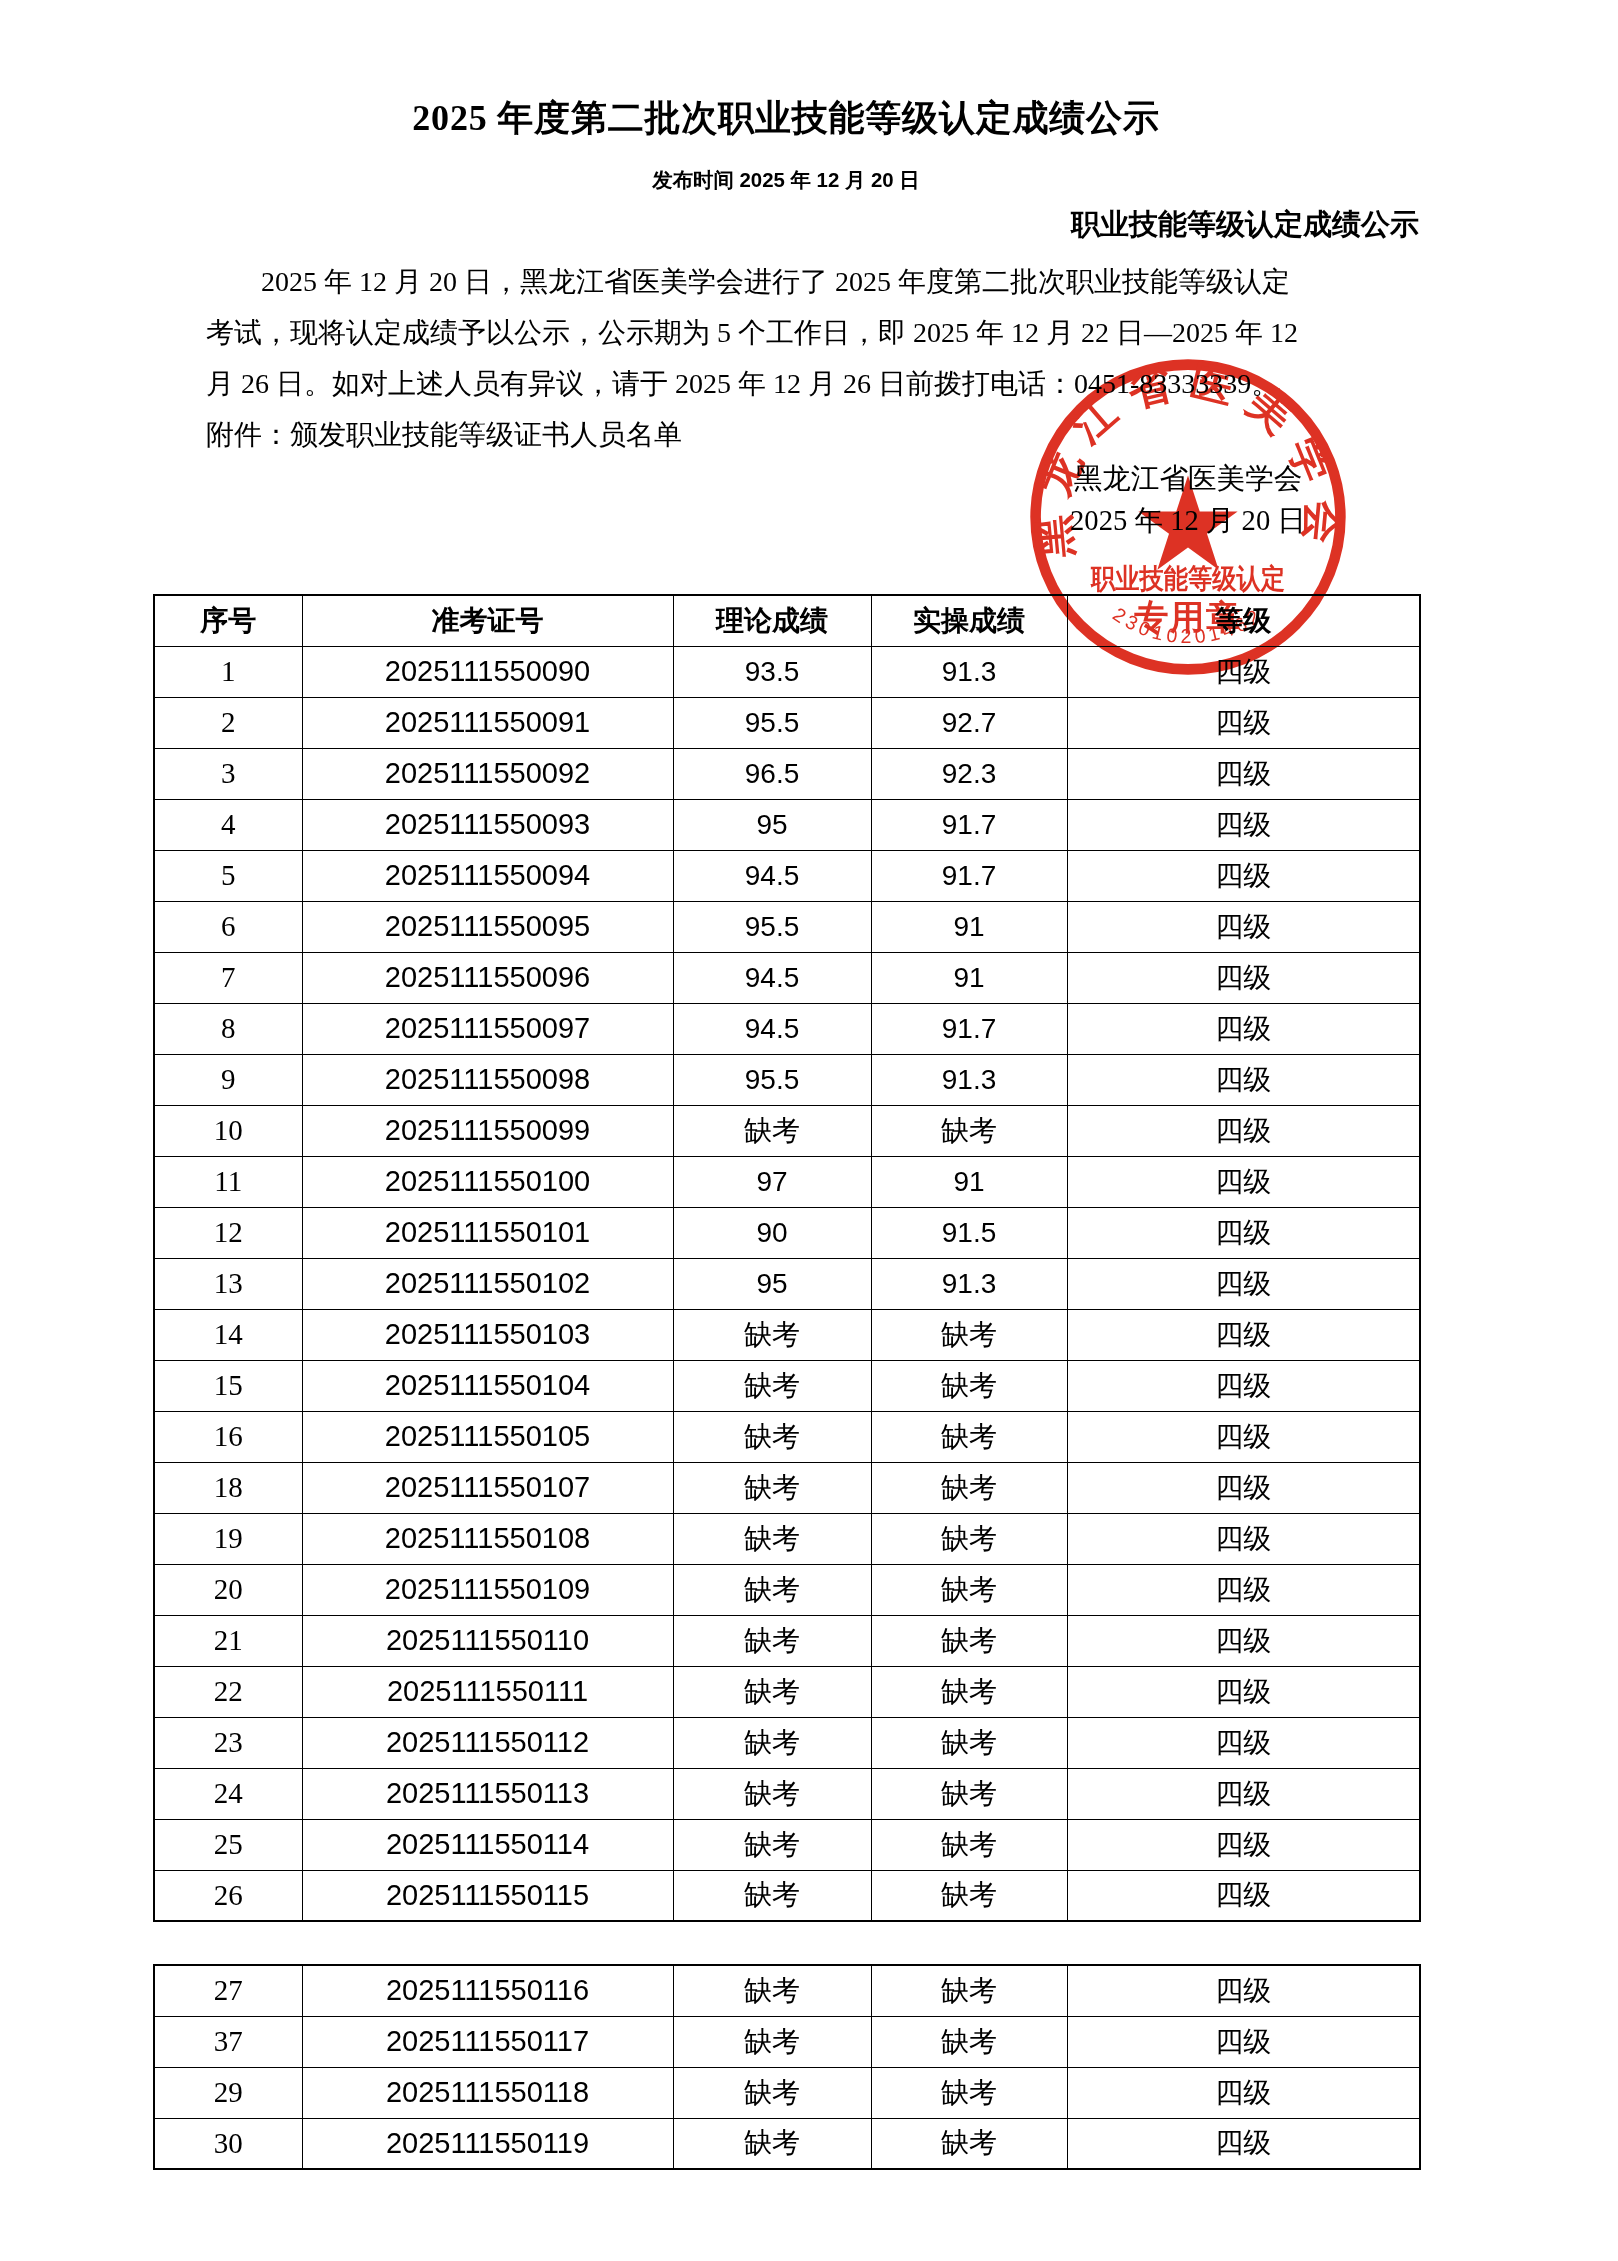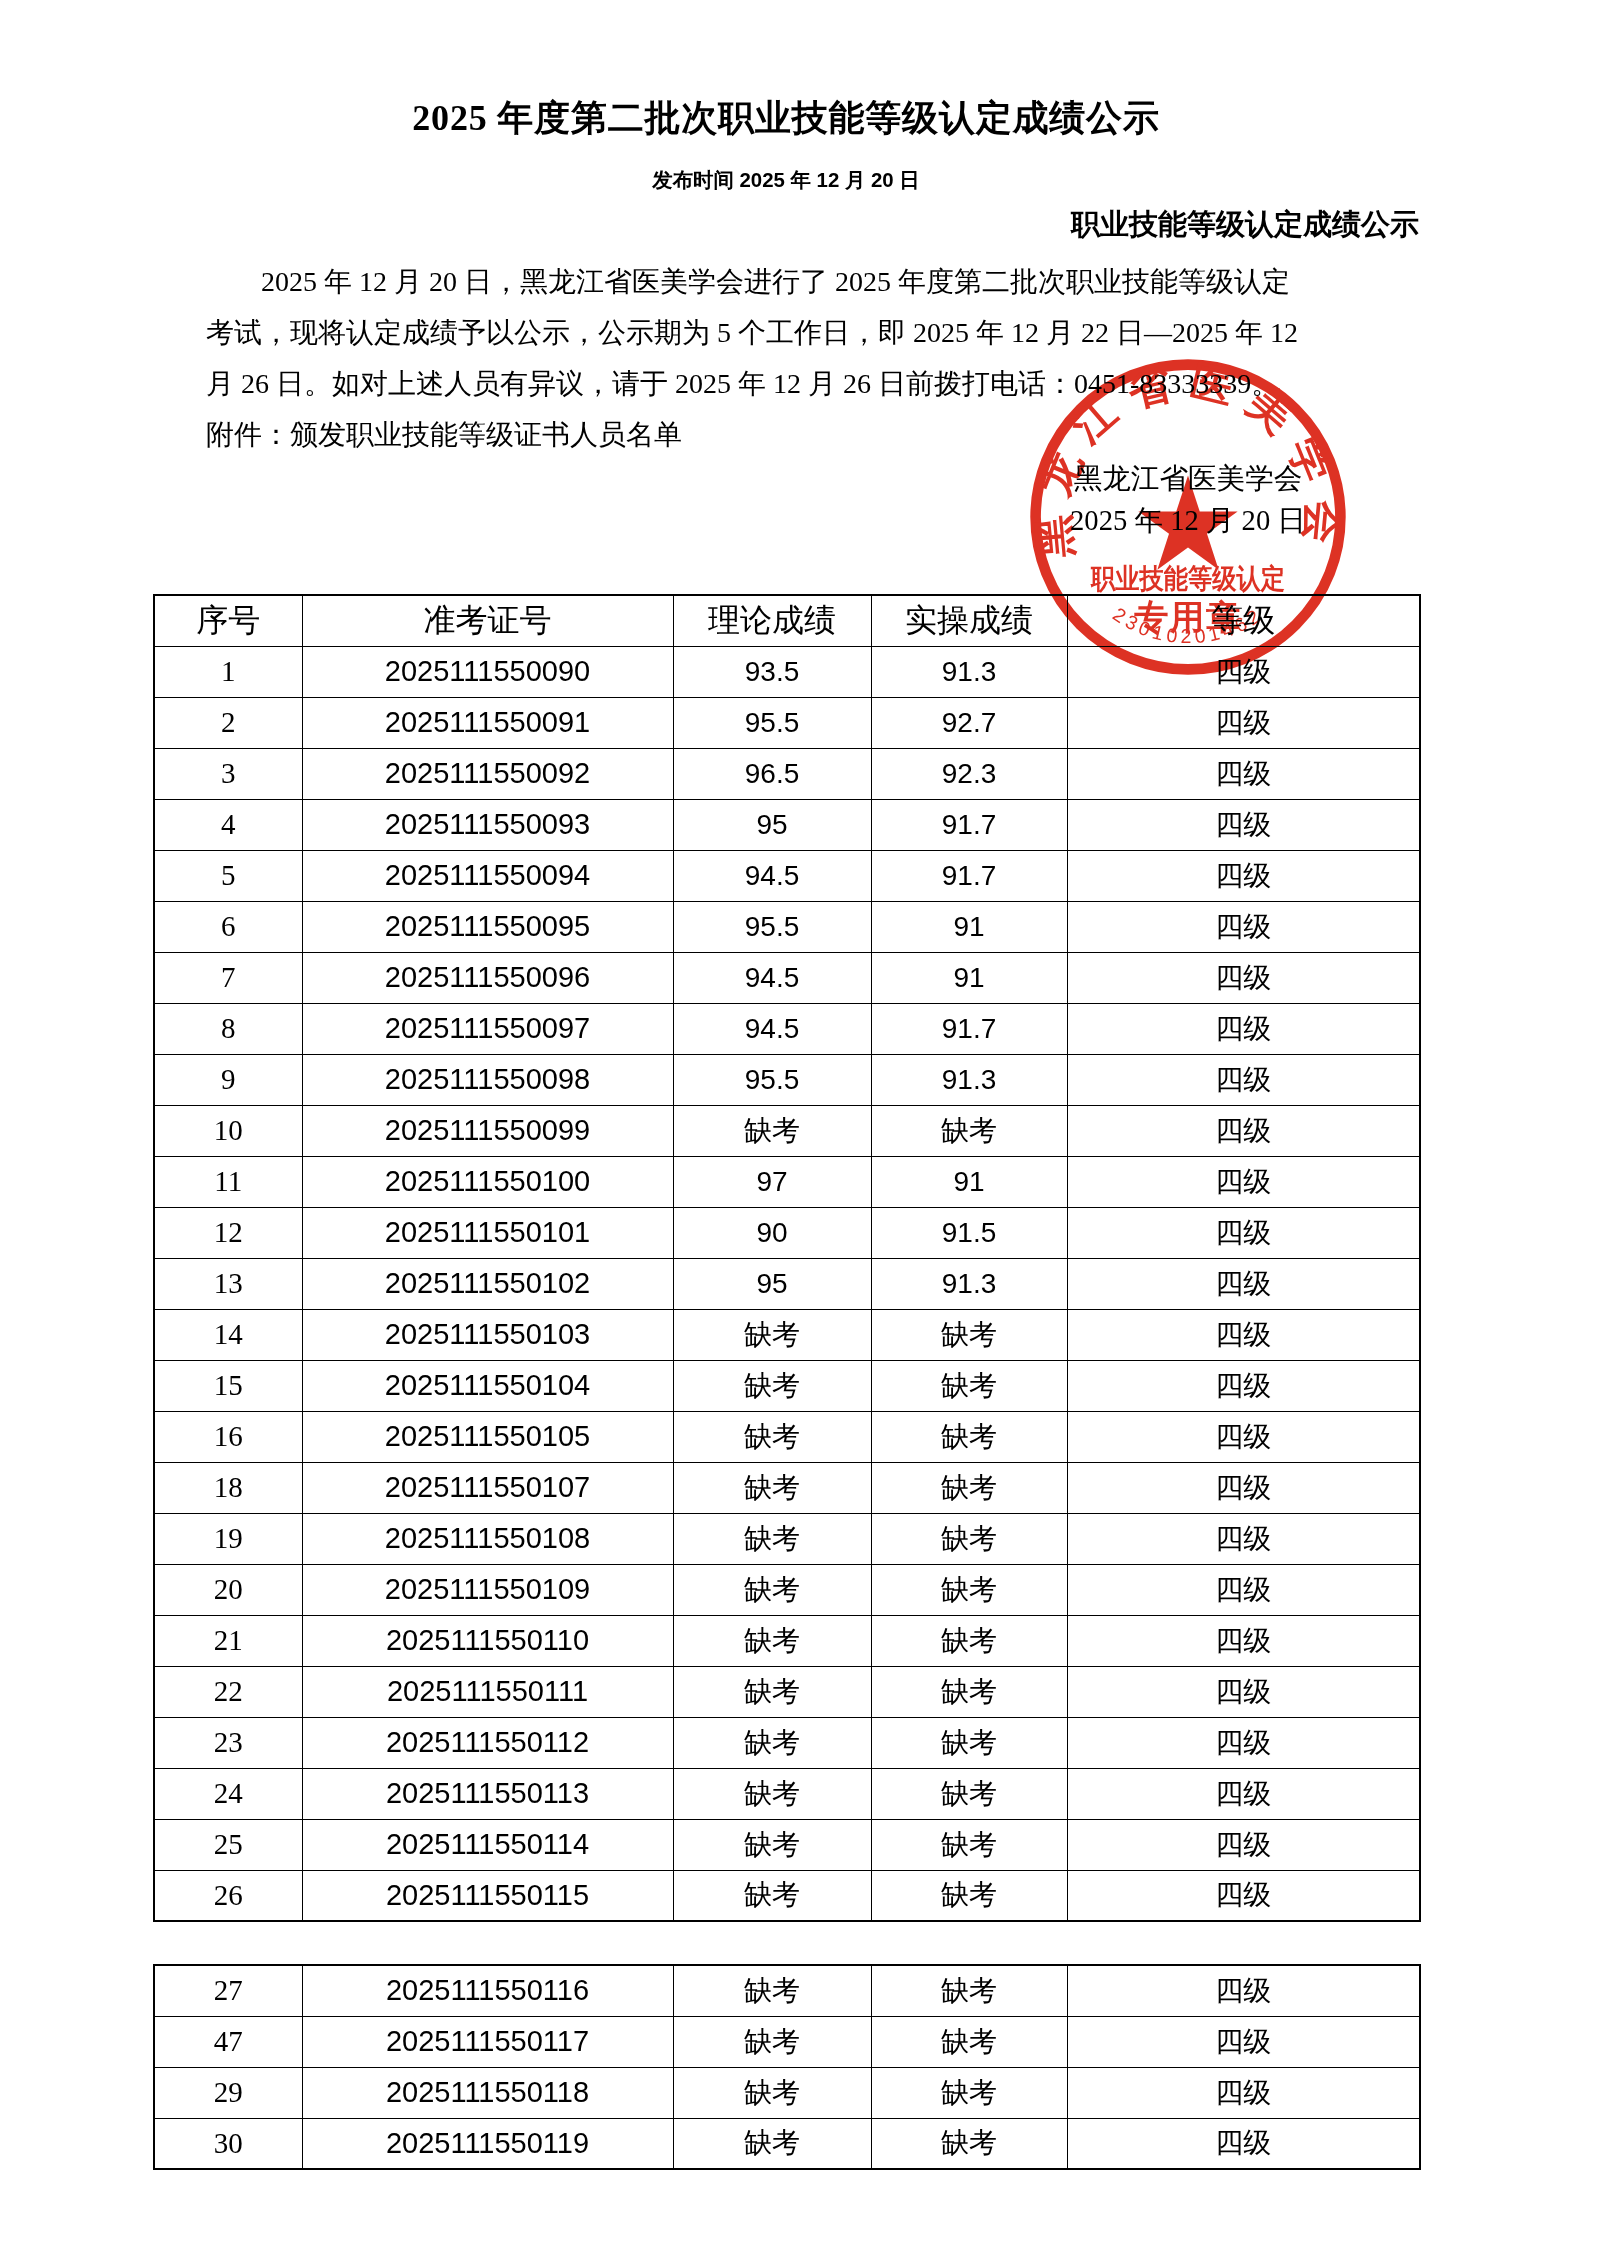--- a/index.html
+++ b/index.html
@@ -41,21 +41,21 @@
     position:absolute; left:153px; width:1266px;
     border-collapse:collapse; table-layout:fixed;
     border:2.4px solid #000; background:transparent;
   }
   #tbl1 { top:594px; }
   #tbl2 { top:1964px; }
   .tbl th, .tbl td {
     border:1.6px solid #000; text-align:center; vertical-align:middle;
     height:51px; padding:0; overflow:hidden;
   }
-  .tbl th { font-family:"Liberation Sans", sans-serif; font-weight:400; font-size:32px; }
+  .tbl th { font-family:"Liberation Sans", sans-serif; font-weight:700; font-size:28px; }
   .tbl td.c0 { font-family:"Liberation Serif", serif; font-size:29px; }
   .tbl td.c1 { font-family:"Liberation Sans", sans-serif; font-size:29px; }
   .tbl td.c2, .tbl td.c3 { font-family:"Liberation Sans", sans-serif; font-size:28px; }
   .tbl td.c4 { font-family:"Liberation Serif", serif; font-size:28px; }
 
   .stamp {
     position:absolute; top:354px; left:1025px; width:326px; height:326px;
     mix-blend-mode:multiply; opacity:.95; pointer-events:none;
   }
   .ink   { fill:var(--stamp-color,#dc2718); }
@@ -289,21 +289,21 @@
     </colgroup>
     <tbody id="tbody2">
         <tr>
           <td class="c0">27</td>
           <td class="c1">2025111550116</td>
           <td class="c2">缺考</td>
           <td class="c3">缺考</td>
           <td class="c4">四级</td>
         </tr>
         <tr>
-          <td class="c0">47</td>
+          <td class="c0">37</td>
           <td class="c1">2025111550117</td>
           <td class="c2">缺考</td>
           <td class="c3">缺考</td>
           <td class="c4">四级</td>
         </tr>
         <tr>
           <td class="c0">29</td>
           <td class="c1">2025111550118</td>
           <td class="c2">缺考</td>
           <td class="c3">缺考</td>

